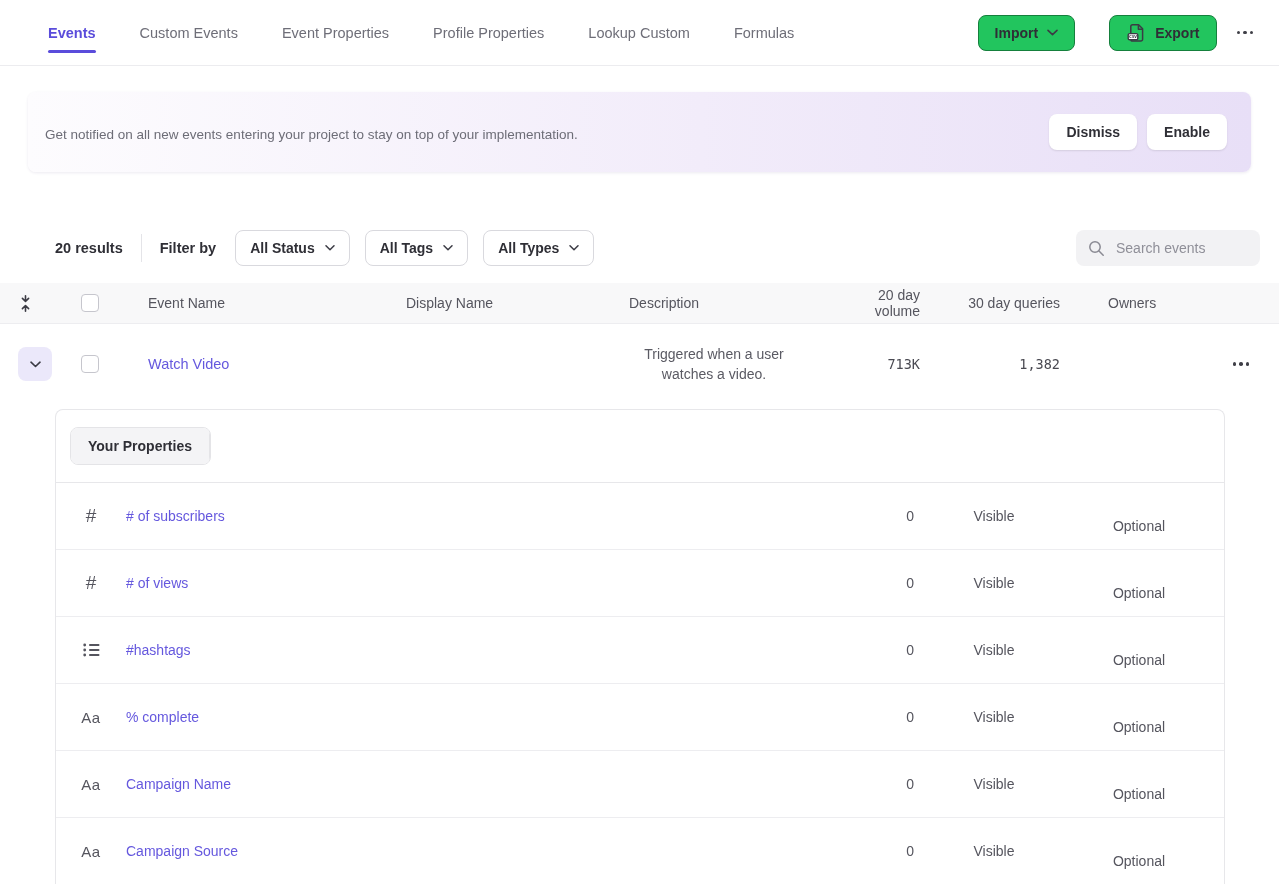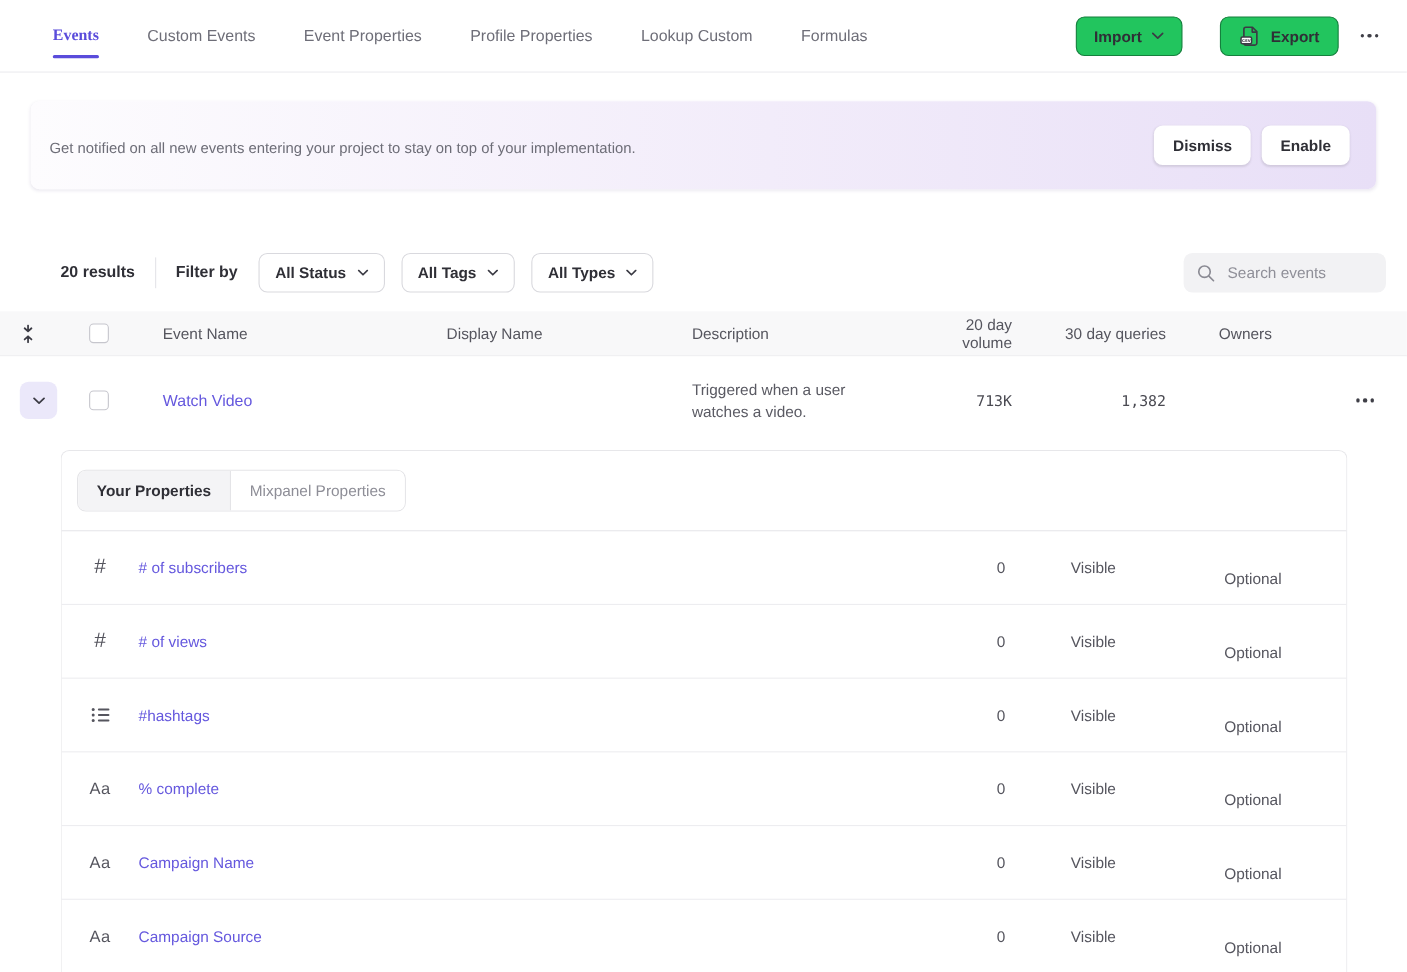--- a/index.html
+++ b/index.html
@@ -7,21 +7,21 @@
   body {
     width:1279px; height:884px; overflow:hidden;
     background:#fff; color:#3b3b44;
     font-family:"Liberation Sans", sans-serif; font-size:14px;
   }
 
   
   .topnav { display:flex; align-items:center; height:66px; padding:0 24px; border-bottom:1px solid #ececef; background:#fff; }
   .nav-tabs { display:flex; gap:44px; margin-left:24px; }
   .nav-tab { position:relative; height:66px; display:flex; align-items:center; font-size:14.5px; color:#6e6e78; cursor:pointer; white-space:nowrap; }
-  .nav-tab.active { color:#5a4cdb; font-weight:bold;font-family:Liberation Serif, serif; }
+  .nav-tab.active { color:#5a4cdb; font-weight:bold; }
   .nav-tab.active::after { content:""; position:absolute; left:0; right:0; bottom:13px; height:3px; border-radius:3px; background:#5a4cdb; }
   .nav-actions { margin-left:auto; display:flex; align-items:center; gap:18px; }
   .btn { display:flex; align-items:center; gap:9px; height:36px; padding:0 16px; border:1px solid #15803d; border-radius:8px; background:#22c55e; font-family:inherit; font-size:14px; font-weight:bold; color:#2f2f36; cursor:pointer;margin-left:16px; }
   .dots { display:flex; gap:3px; align-items:center; cursor:pointer; padding:6px 2px; }
   .dots i { width:3.5px; height:3.5px; border-radius:50%; background:#3f3f47; }
 
   
   .banner { margin:26px 28px 0; height:80px; border-radius:8px; display:flex; align-items:center; padding:0 24px 0 17px;
     background:linear-gradient(90deg,#fdfcfe 0%, #f2ecfa 55%, #e8dff7 100%);
     box-shadow:0 1px 3px rgba(70,50,120,0.10); }
@@ -48,21 +48,21 @@
   .c-name { width:258px; }
   .c-display { width:223px; }
   .c-desc { width:200px; }
   .c-volume { width:91px; text-align:right; }
   .c-queries { width:140px; text-align:right; }
   .c-owners { flex:1; padding-left:48px; }
   .c-actions { width:64px; display:flex; justify-content:flex-end; padding-right:28px; }
   .checkbox { appearance:none; -webkit-appearance:none; width:18px; height:18px; border:1.5px solid #c6c6cd; border-radius:4px; background:#fff; margin:0; cursor:pointer; }
   .expand-btn { width:34px; height:34px; border:none; border-radius:8px; background:#ebe8fa; display:flex; align-items:center; justify-content:center; cursor:pointer; }
   .event-link { font-size:14.5px; color:#6558de; cursor:pointer; }
-  .desc-text { font-size:14px; line-height:20px; color:#5a5a63; max-width:170px; }
+  .desc-text { font-size:14px; line-height:20px; color:#5a5a63; max-width:170px;text-align:center; }
   .num { font-family:"DejaVu Sans Mono", monospace; font-size:13.5px; color:#4a4a52; }
 
   
   .panel { margin:5px 54px 0 55px; border:1px solid #e7e7ea; border-bottom:none; border-radius:8px 8px 0 0; background:#fff; }
   .panel-tabs { padding:17px 14px; }
   .segmented { display:inline-flex; height:38px; border:1px solid #e4e4e7; border-radius:8px; overflow:hidden; }
   .segment { display:flex; align-items:center; padding:0 17px; font-size:14px; cursor:pointer; }
   .segment.active { background:#f4f4f6; font-weight:bold; color:#2f2f36; border-right:1px solid #e4e4e7; }
   .segment.inactive { background:#fff; color:#8e8e97; }
   .panel-body { border-top:1px solid #e7e7ea; }
@@ -227,21 +227,20 @@
         <i></i>
         <i></i>
       </div>
   </div>
 </div>
 
 <div class="panel">
   <div class="panel-tabs">
     <div class="segmented">
       <div class="segment active">Your Properties</div>
-      <div class="segment inactive">Mixpanel Properties</div>
     </div>
   </div>
   <div class="panel-body">
 
     <div class="prow">
       <div class="p-icon">
           <span class="glyph-hash">#</span>
         </div>
       <div class="p-name"># of subscribers</div>
       <div class="p-value">0</div>

